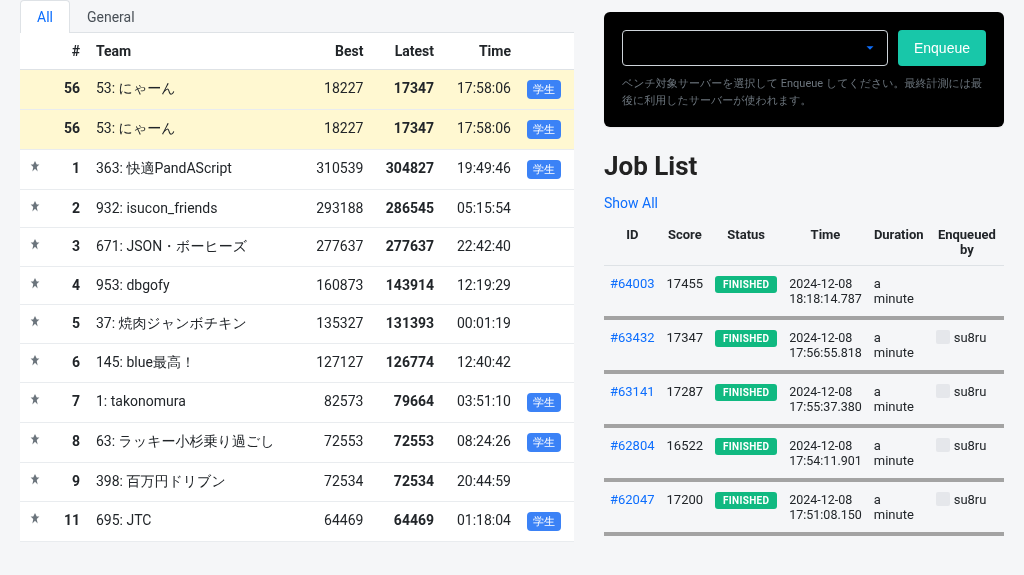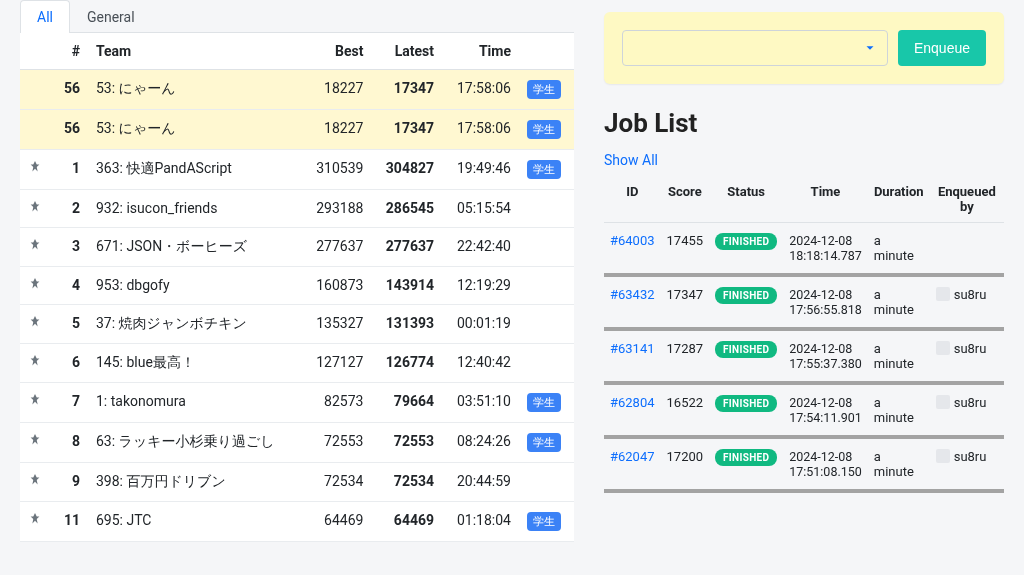--- a/index.html
+++ b/index.html
@@ -69,21 +69,21 @@
   display: inline-block;
   background: #3b82f6;
   color: #fff;
   font-size: 11px;
   padding: 2px 6px;
   border-radius: 4px;
   font-weight: 400;
   text-align: right;
 }
 .card {
-  background: #fef9c3;
+  background: #000000;
   border-radius: 6px;
   padding: 18px;
   box-shadow: 0 1px 2px rgba(0,0,0,0.06);
   margin-bottom: 24px;
   margin-top: 12px;
 }
 .form-row { display: flex; gap: 10px; }
 .select-wrap {
   flex: 1;
   border: 1px solid #ced4da;
@@ -121,21 +121,21 @@
   border-bottom: 4px solid #a3a3a3;
   vertical-align: top;
 }
 .job-id { color: #0d6efd; cursor: pointer; }
 .status-badge {
   background: #10b981;
   color: #fff;
   font-size: 10px;
   font-weight: 700;
   padding: 3px 8px;
-  border-radius: 8px;
+  border-radius: 3px;
   letter-spacing: 0.3px;
 }
 .time-cell { white-space: nowrap; font-size: 12.5px; }
 .user-cell { white-space: nowrap; font-size: 13px; }
 .user-icon {
   display: inline-block;
   width: 14px; height: 14px;
   background: #e5e7eb;
   border-radius: 2px;
   vertical-align: -2px;
@@ -302,20 +302,21 @@
     <div class="partial-title">Job Enqueue Form</div>
     <div class="card">
       <div class="form-row">
         <div class="select-wrap">
           <svg viewBox="0 0 16 16">
               <path d="M4 6l4 4 4-4z"></path>
             </svg>
         </div>
         <button class="btn-enq">Enqueue</button>
       </div>
+      <div class="hint">ベンチ対象サーバーを選択して Enqueue してください。最終計測には最後に利用したサーバーが使われます。</div>
     </div>
 
     <div class="joblist">
       <h2>Job List</h2>
       <a class="show-all">Show All</a>
       <table class="jobs">
         <thead>
           <tr>
             <th>ID</th>
             <th>Score</th>

